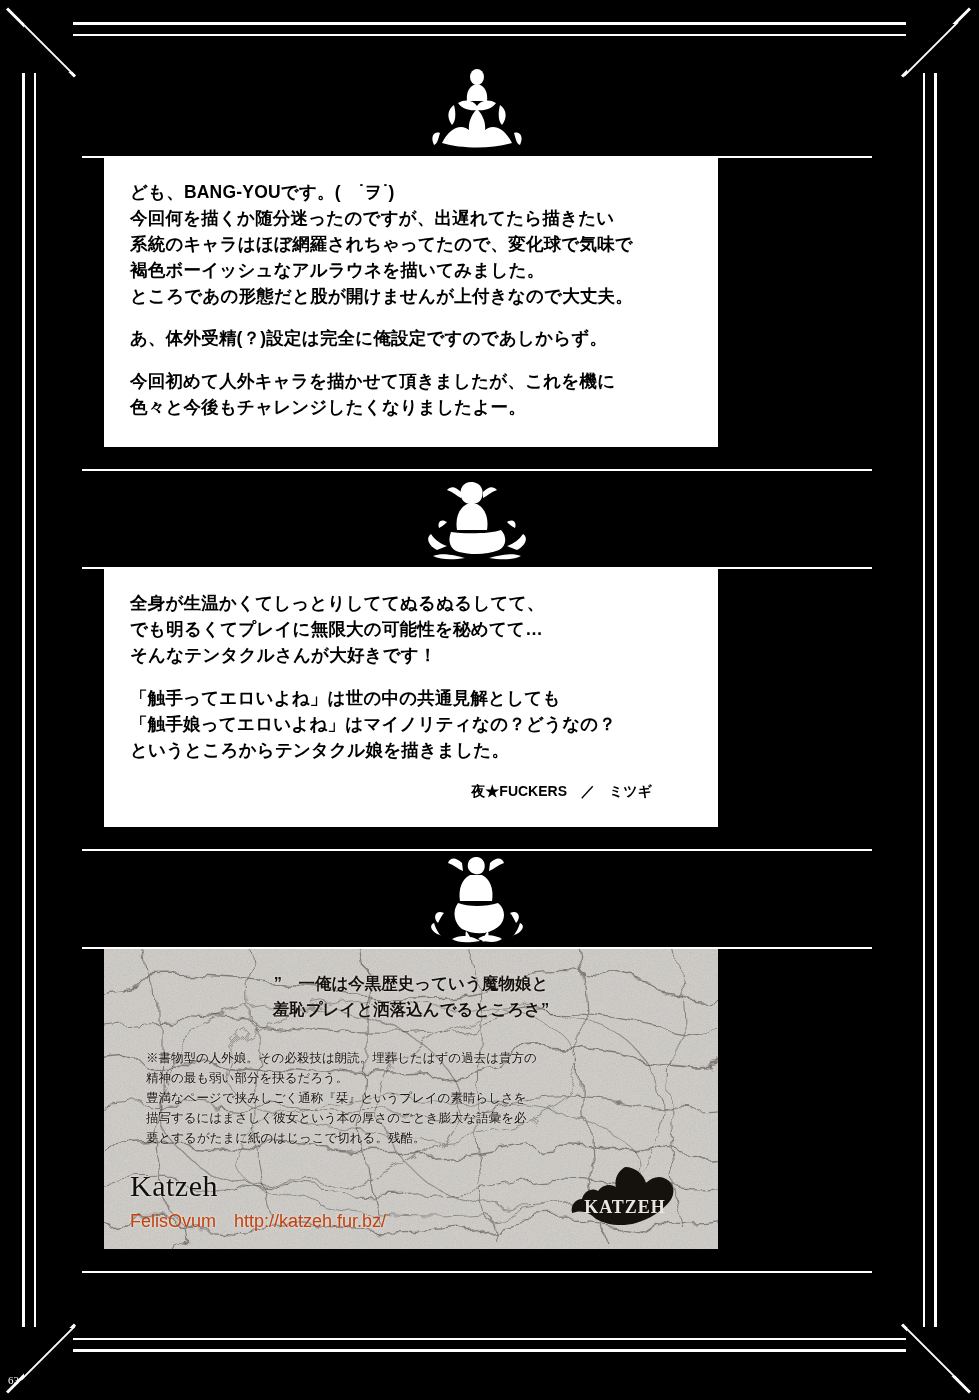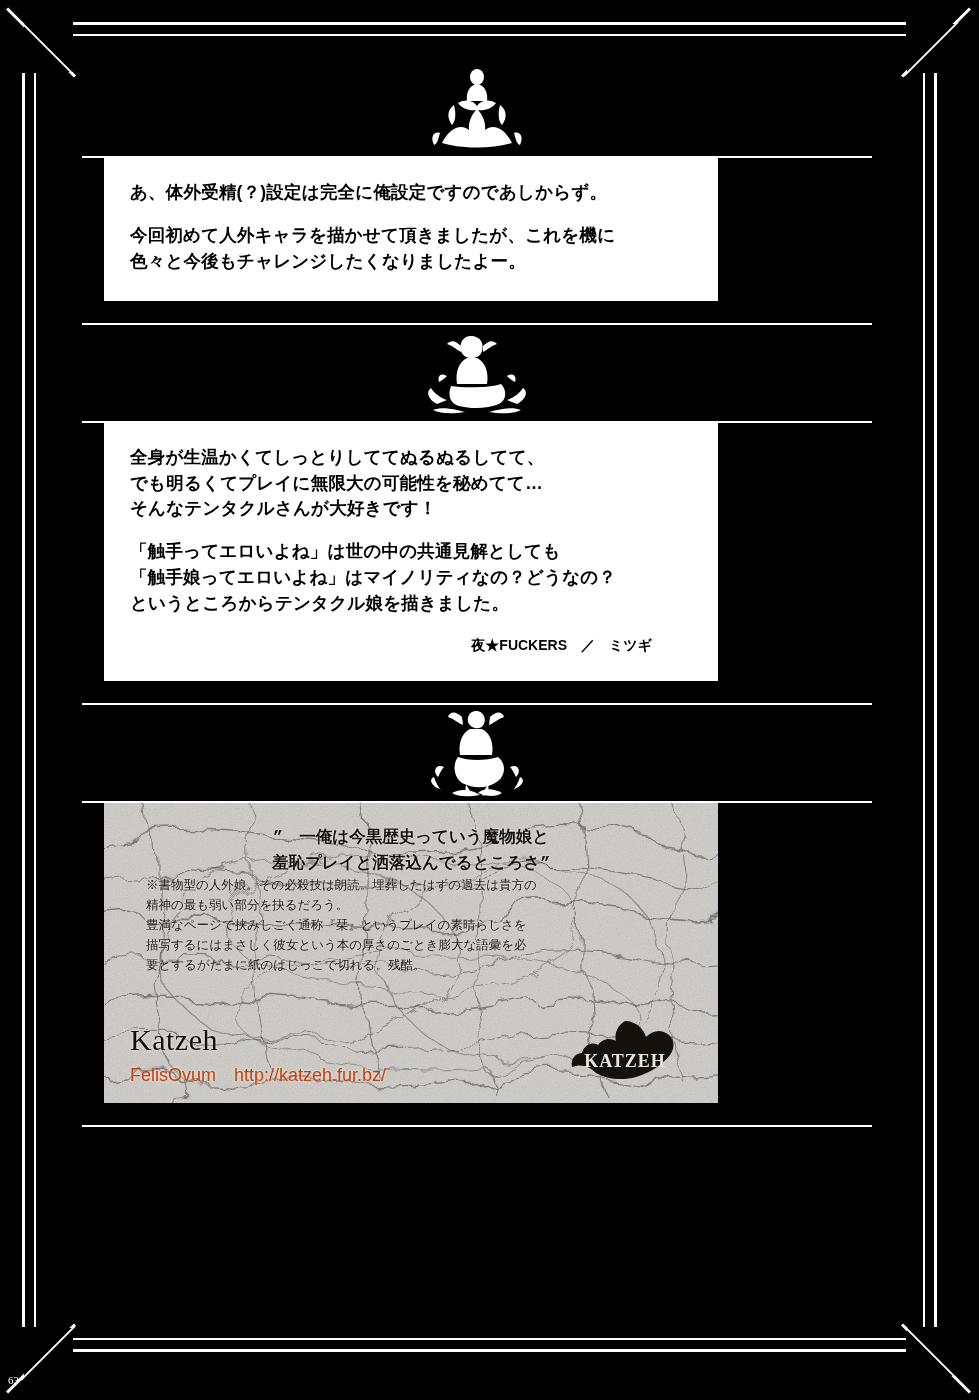--- a/index.html
+++ b/index.html
@@ -141,33 +141,33 @@
     box-sizing: border-box;
   }
   .sketch-panel .sketch-bg {
     position: absolute;
     inset: 0;
   }
   .sketch-text {
     position: relative;
     z-index: 2;
     color: #14100c;
-    font-family: Liberation Mono, monospace;
+    font-family: Liberation Sans, sans-serif;
   }
   .sk-quote {
     text-align: center;
     font-size: 16.5px;
     line-height: 1.55;
     padding-top: 22px;
     white-space: pre-line;
     font-weight: bold;
     text-shadow: 0 0 2px rgba(255,255,255,0.8);
   }
   .sk-note {
-    margin-top: 0;
+    margin-top: 25px;
     padding: 0 42px;
     font-size: 12.5px;
     line-height: 1.6;
     text-align: justify;
     white-space: pre-line;
     text-shadow: 0 0 2px rgba(255,255,255,0.7);
   }
   .sk-brand {
     position: absolute;
     left: 26px;
@@ -234,20 +234,25 @@
         <path d="M30 60 C24 52 26 44 32 40 C34 48 34 56 30 60 Z"></path>
         <path d="M80 60 C86 52 84 44 78 40 C76 48 76 56 80 60 Z"></path>
         <path d="M12 80 C8 72 12 66 18 68 C16 74 16 78 12 80 Z"></path>
         <path d="M98 80 C102 72 98 66 92 68 C94 74 94 78 98 80 Z"></path>
       </g>
     </svg>
   </div>
   <div class="divider"></div>
 
   <div class="panel">
+    <p>ども、BANG-YOUです。(　˙ヲ˙)
+今回何を描くか随分迷ったのですが、出遅れてたら描きたい
+系統のキャラはほぼ網羅されちゃってたので、変化球で気味で
+褐色ボーイッシュなアルラウネを描いてみました。
+ところであの形態だと股が開けませんが上付きなので大丈夫。</p>
     <p>あ、体外受精(？)設定は完全に俺設定ですのであしからず。</p>
     <p>今回初めて人外キャラを描かせて頂きましたが、これを機に
 色々と今後もチャレンジしたくなりましたよー。</p>
   </div>
 
   <div style="height:22px"></div>
   <div class="divider"></div>
 
   <div class="ornament">
     <svg width="120" height="86" viewBox="0 0 120 86">

